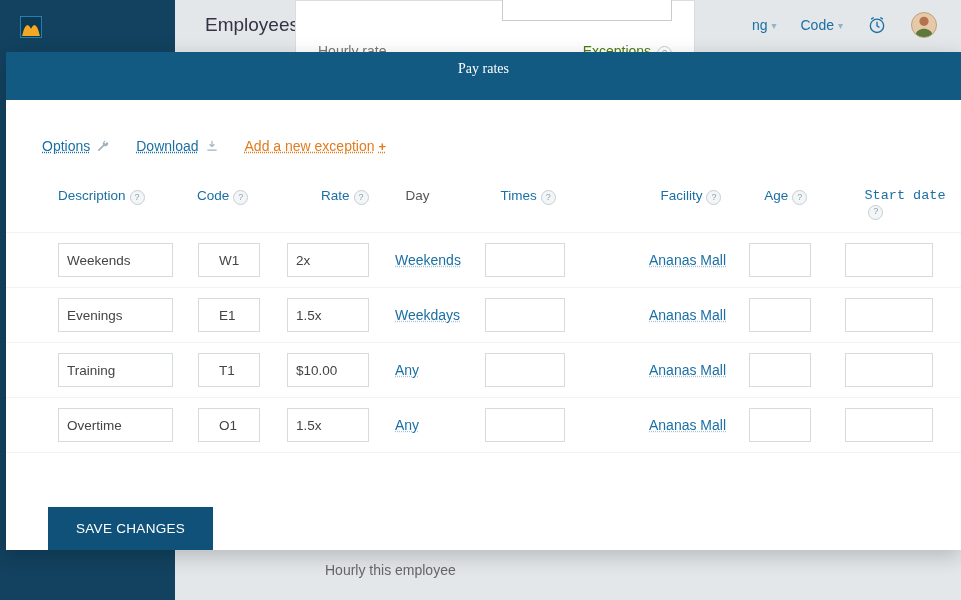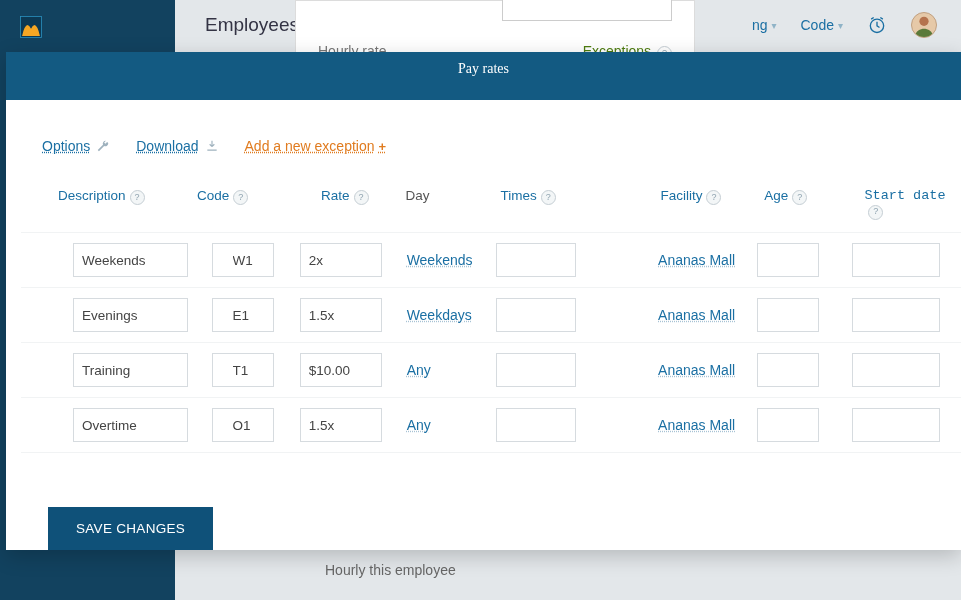--- a/index.html
+++ b/index.html
@@ -83,21 +83,21 @@
   .col-rate{ width:108px; text-align:left; padding-left:30px;}
   .col-day{ width:90px; color:#555;}
   .col-times{ width:164px;}
   .col-facility{ width:100px;}
   .col-age{ width:96px;}
   .col-start{ width:110px;font-family:Liberation Mono, monospace;}
 
   .rows { }
   .row {
     display:flex; align-items:center; padding: 10px 0 10px 52px;
-    border-top:1px solid #f1f3f4; border-bottom:1px solid #f1f3f4;margin-left:15px;
+    border-top:1px solid #f1f3f4; border-bottom:1px solid #f1f3f4;
   }
   .row + .row { margin-top:-1px; }
   .row .cell { }
   .cell-desc{ width:140px;}
   .cell-code{ width:89px;}
   .cell-rate{ width:108px; display:flex; justify-content:flex-start;}
   .cell-day{ width:90px;}
   .cell-times{ width:164px;}
   .cell-facility{ width:100px;}
   .cell-age{ width:96px;}

